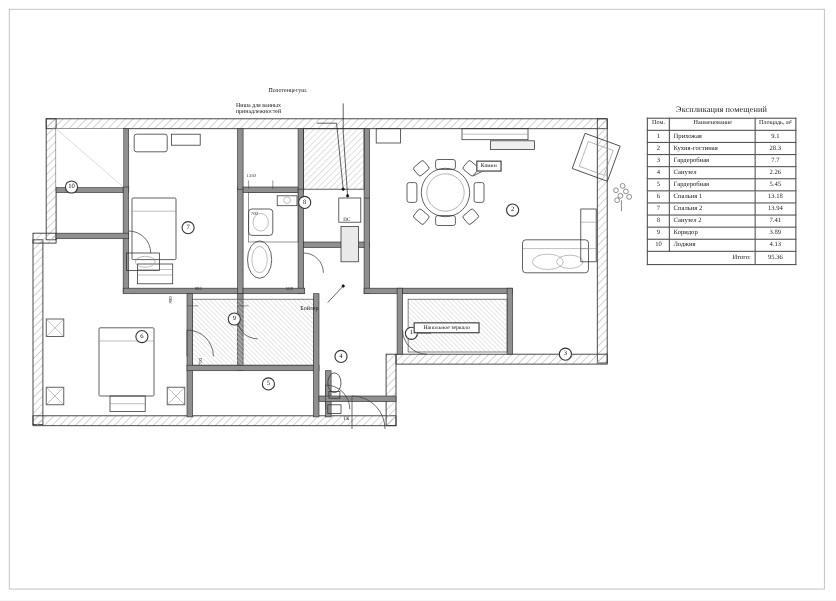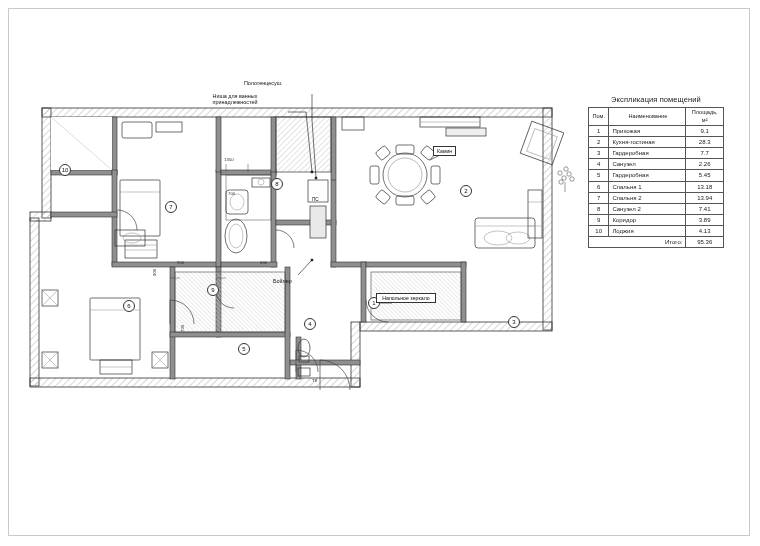--- a/index.html
+++ b/index.html
@@ -1,18 +1,18 @@
 <!DOCTYPE html>
 <html><head>
 <meta charset="utf-8">
 <style>
   html,body{margin:0;padding:0;background:#f0f0f0;}
   body{font-family:"Liberation Sans",sans-serif;}
   .page{
-    position:relative;width:760px;height:546px;background:#ffffff;overflow:hidden;
+    position:relative;width:760px;height:546px;background:#ffffff;overflow:hidden;font-family:Liberation Serif, serif;
   }
   .sheet-border{
     position:absolute;left:8px;top:8px;width:742px;height:528px;
     border:1px solid #c9c9c9;box-sizing:border-box;
   }
   
   .spec{
     position:absolute;left:588px;top:95px;width:136px;
   }
   .spec-title{

